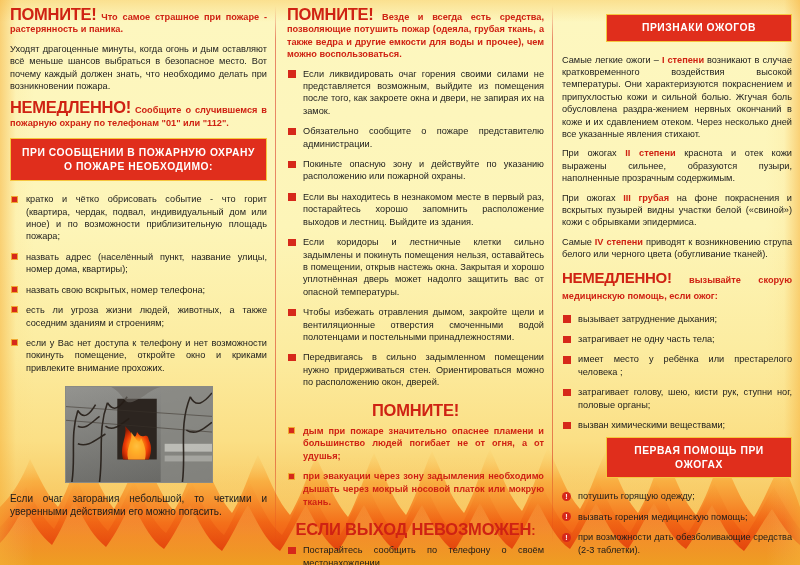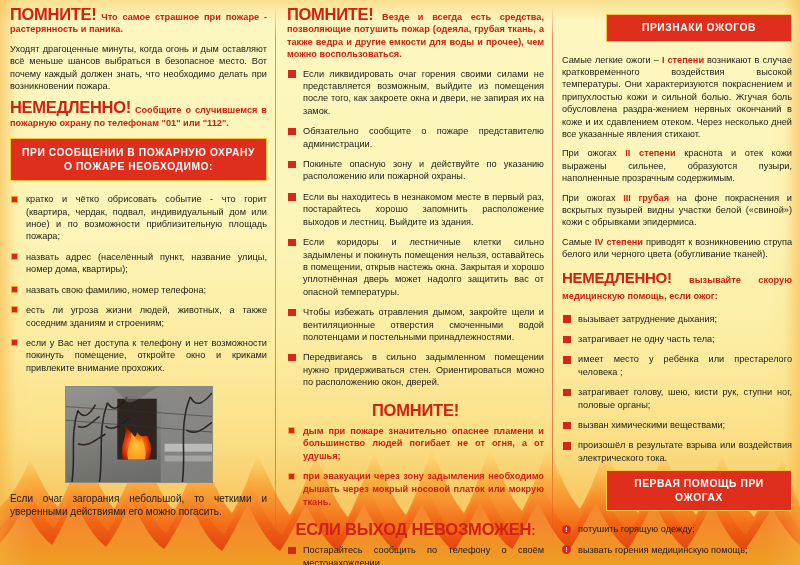--- a/index.html
+++ b/index.html
@@ -248,21 +248,21 @@
       <p class="para">
         <span class="kw">НЕМЕДЛЕННО!</span>
         <span class="redrun">Сообщите о случившемся в пожарную охрану по телефонам "01" или "112".</span>
       </p>
 
       <div class="banner">ПРИ СООБЩЕНИИ В ПОЖАРНУЮ ОХРАНУ О ПОЖАРЕ НЕОБХОДИМО:</div>
 
       <ul class="blist">
         <li><span class="bullet-sq"></span><span>кратко и чётко обрисовать событие - что горит (квартира, чердак, подвал, индивидуальный дом или иное) и по возможности приблизительную площадь пожара;</span></li>
         <li><span class="bullet-sq"></span><span>назвать адрес (населённый пункт, название улицы, номер дома, квартиры);</span></li>
-        <li><span class="bullet-sq"></span><span>назвать свою фамилию, номер телефона;</span></li>
+        <li><span class="bullet-sq"></span><span>назвать свою вскрытых, номер телефона;</span></li>
         <li><span class="bullet-sq"></span><span>есть ли угроза жизни людей, животных, а также соседним зданиям и строениям;</span></li>
         <li><span class="bullet-sq"></span><span>если у Вас нет доступа к телефону и нет возможности покинуть помещение, откройте окно и криками привлеките внимание прохожих.</span></li>
       </ul>
 
       <div class="photo-wrap">
         <svg viewBox="0 0 148 97" preserveAspectRatio="none" aria-hidden="true">
           <defs>
             <linearGradient id="sky" x1="0" y1="0" x2="1" y2="1">
               <stop offset="0%" stop-color="#8d8d8a"></stop>
               <stop offset="100%" stop-color="#5c5c5a"></stop>
@@ -359,21 +359,20 @@
         <span class="kw sm">НЕМЕДЛЕННО!</span>
         <span>вызывайте скорую медицинскую помощь, если ожог:</span>
       </p>
 
       <ul class="blist">
         <li><span class="bullet-solid"></span><span>вызывает затруднение дыхания;</span></li>
         <li><span class="bullet-solid"></span><span>затрагивает не одну часть тела;</span></li>
         <li><span class="bullet-solid"></span><span>имеет место у ребёнка или престарелого человека ;</span></li>
         <li><span class="bullet-solid"></span><span>затрагивает голову, шею, кисти рук, ступни ног, половые органы;</span></li>
         <li><span class="bullet-solid"></span><span>вызван химическими веществами;</span></li>
-        <li><span class="bullet-solid"></span><span>произошёл в результате взрыва или воздействия электрического тока.</span></li>
       </ul>
 
       <div class="banner one-line">ПЕРВАЯ ПОМОЩЬ ПРИ ОЖОГАХ</div>
 
       <ul class="blist">
         <li><span class="bullet-circle">!</span><span>потушить горящую одежду;</span></li>
         <li><span class="bullet-circle">!</span><span>вызвать горения медицинскую помощь;</span></li>
         <li><span class="bullet-circle">!</span><span>при возможности дать обезболивающие средства (2-3 таблетки).</span></li>
 
       </ul>

